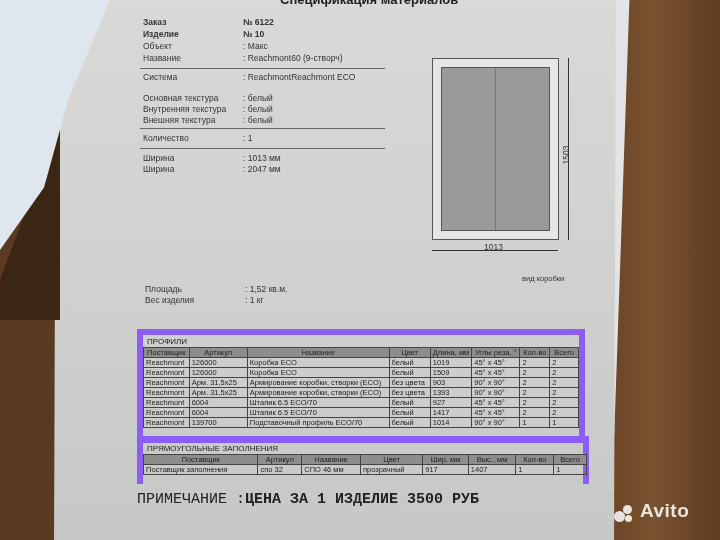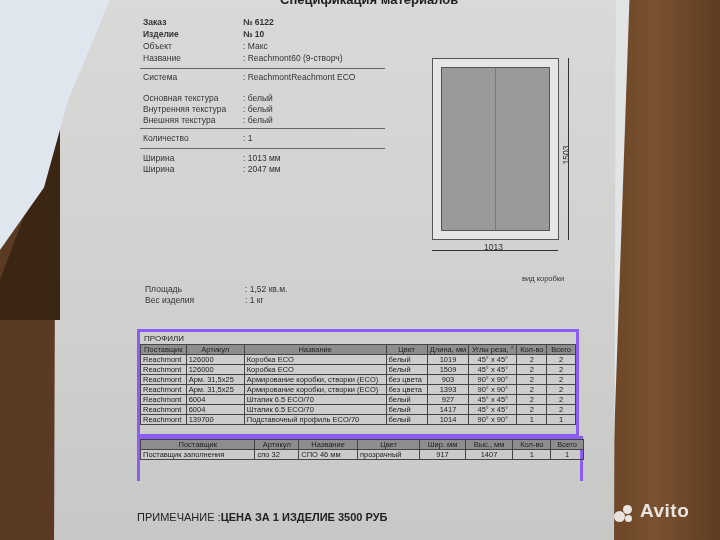--- a/index.html
+++ b/index.html
@@ -20,24 +20,24 @@
   .glass{position:absolute;left:8px;top:8px;width:107px;height:162px;background:#9a9a98;border:1px solid #555;}
   .mullion{position:absolute;left:53px;top:0;width:1px;height:100%;background:#777;}
   .dim-h{position:absolute;left:0;top:192px;width:126px;height:1px;background:#333;}
   .dim-h-label{position:absolute;left:52px;top:184px;font-size:8.5px;color:#333;}
   .dim-v{position:absolute;left:136px;top:0;width:1px;height:182px;background:#333;}
   .dim-v-label{position:absolute;left:125px;top:92px;font-size:8.5px;color:#333;transform:rotate(-90deg);}
   .view-label{position:absolute;left:522px;top:274px;font-size:7.5px;color:#333;}
   table{border-collapse:collapse;font-size:7.5px;color:#222;}
   td,th{border:1px solid #444;padding:0 2px;height:9px;line-height:9px;white-space:nowrap;}
   th{background:#8d8e8c;font-weight:normal;color:#222;}
-  td.c{text-align:center;}
-  .section{position:absolute;border:3px solid #8b5cf6;}
+  td.c{}
+  .section{position:absolute;border:6px solid #8b5cf6;}
   .section-title{font-size:8px;color:#222;padding:2px 4px 1px;}
-  .note{position:absolute;left:137px;top:511px;font-size:11px;color:#222;}
+  .note{position:absolute;left:137px;top:491px;font-size:15px;color:#222;font-family:Liberation Mono, monospace;}
   .note b{font-weight:bold;}
   .watermark{position:absolute;left:612px;top:500px;font-size:19px;color:rgba(255,255,255,0.85);font-weight:bold;letter-spacing:0.5px;}
   .wm-dots{position:absolute;left:614px;top:505px;width:24px;height:20px;}
   .wm-dots span{position:absolute;border-radius:50%;background:rgba(255,255,255,0.85);}
 </style>
 </head>
 <body>
 
 <div class="wood"></div>
 <div class="page-back"></div>
@@ -202,20 +202,21 @@
         <td class="c">1014</td>
         <td class="c">90° x 90°</td>
         <td class="c">1</td>
         <td class="c">1</td>
       </tr>
     </tbody>
   </table>
 </div>
 
 <div class="section" style="left:137px;top:436px;width:440px;height:42px;border-bottom:none;">
+  <div class="section-title">ПРЯМОУГОЛЬНЫЕ ЗАПОЛНЕНИЯ</div>
   <table style="width:444px;">
     <thead>
       <tr>
         <th style="width:118px">Поставщик</th>
         <th style="width:42px">Артикул</th>
         <th style="width:58px">Название</th>
         <th style="width:62px">Цвет</th>
         <th style="width:44px">Шир. мм</th>
         <th style="width:46px">Выс., мм</th>
         <th style="width:36px">Кол-во</th>

